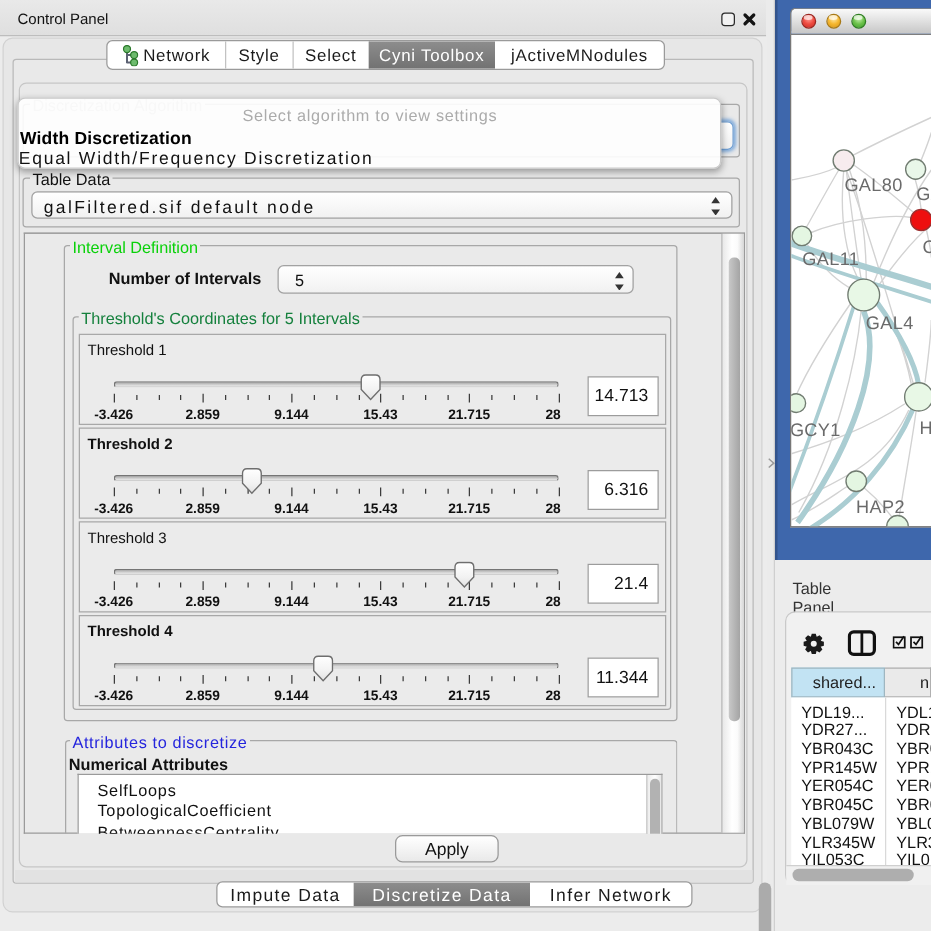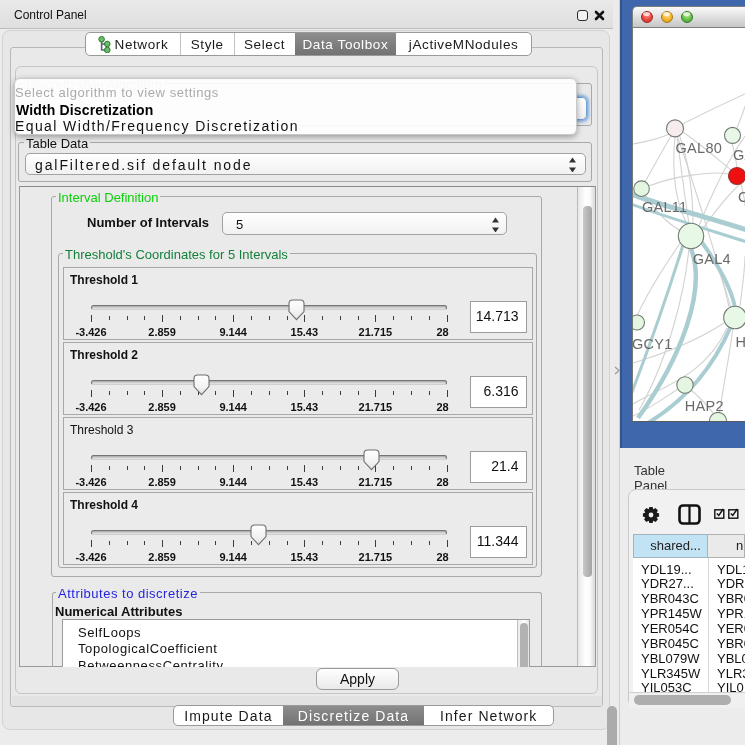--- a/index.html
+++ b/index.html
@@ -32,21 +32,21 @@
 <div style="position:absolute;left:12px;top:696px;width:590px;height:10px;background:#e2e2e2"></div>
 <div class="seg" style="left:85px;top:32px;width:447px;height:24px">
       <div class="s" style="width:95px"><svg width="13" height="17" style="margin-right:4px">
           <path d="M3.6,5 L3.6,14.5 M3.6,8 L7,8 M3.6,14 L7,14" stroke="#5c6273" stroke-width="1.6" fill="none"></path>
           <circle cx="3.6" cy="3.2" r="2.8" fill="#6dbb6d" stroke="#2c7a2c"></circle>
           <circle cx="9.3" cy="8" r="2.8" fill="#6dbb6d" stroke="#2c7a2c"></circle>
           <circle cx="9.3" cy="14" r="2.8" fill="#6dbb6d" stroke="#2c7a2c"></circle>
         </svg>Network</div>
       <div class="s" style="width:54px">Style</div>
       <div class="s" style="width:61px">Select</div>
-      <div class="s sel" style="width:102px">Data Toolbox</div>
+      <div class="s sel" style="width:102px">Cyni Toolbox</div>
       <div class="s" style="width:135px">jActiveMNodules</div>
     </div>
 <div style="position:absolute;left:18px;top:83px;width:574px;height:43px;border:1px solid #a8a8a8;border-radius:3px"></div>
 <div style="position:absolute;left:24px;top:77px;font-size:13px;color:#b5b5b5;background:#e9e9e9;padding:0 2px">Discretization Algorithm</div>
 <div class="abs" style="left:577px;top:92px;width:16px;height:33px;overflow:hidden">
       <div class="abs" style="left:-38px;top:5px;width:48px;height:23px;border-radius:5px;background:linear-gradient(#fff,#f0f0f0);border:1.5px solid #6f9fd4;box-shadow:0 0 3px 1.5px rgba(92,150,214,.75)"></div>
     </div>
 <div style="position:absolute;left:18px;top:142px;width:574px;height:40px;border:1px solid #a8a8a8;border-radius:3px"></div>
 <div style="position:absolute;left:24px;top:136px;font-size:13px;color:#111;background:#e9e9e9;padding:0 2px">Table Data</div>
 <div class="combo" style="left:25px;top:153px;width:561px;height:21.5px">
@@ -65,21 +65,21 @@
 <div class="combo" style="left:222px;top:212px;width:285px;height:23px">
       <span style="position:absolute;left:13px;top:4px">5</span>
       <svg style="position:absolute;right:6px;top:4px" width="9" height="15">
         <path d="M4.5,0.5 L8,5.5 L1,5.5 Z" fill="#333"></path>
         <path d="M4.5,15.5 L8,10.5 L1,10.5 Z" fill="#333"></path>
       </svg>
     </div>
 <div style="position:absolute;left:58px;top:253px;width:479px;height:315px;border:1px solid #a8a8a8;border-radius:3px"></div>
 <div style="position:absolute;left:63px;top:247px;font-size:13px;color:#15803d;background:#eaeaea;padding:0 2px">Threshold's Coordinates for 5 Intervals</div>
 <div style="position:absolute;left:63px;top:267.0px;width:470px;height:72.5px;background:#ebebeb;border:1px solid #a8a8a8"></div>
-<div style="position:absolute;left:70px;top:273.0px;font-size:12px;font-weight:bold;color:#111">Threshold 1</div>
+<div style="position:absolute;left:70px;top:273.0px;font-size:12px;font-weight:normal;color:#111">Threshold 1</div>
 <div style="position:absolute;left:91.0px;top:304.5px;width:355.5px;height:5px;background:linear-gradient(#a8a8a8,#d8d8d8 70%,#e8e8e8);border:1px solid #757575;border-bottom-color:#cfcfcf;border-radius:3px"></div>
 <div class="tick" style="left:91.0px;top:315.0px;height:7px"></div>
 <div class="tick" style="left:108.8px;top:315.5px;height:4.5px"></div>
 <div class="tick" style="left:126.5px;top:315.5px;height:4.5px"></div>
 <div class="tick" style="left:144.3px;top:315.5px;height:4.5px"></div>
 <div class="tick" style="left:162.1px;top:315.0px;height:7px"></div>
 <div class="tick" style="left:179.9px;top:315.5px;height:4.5px"></div>
 <div class="tick" style="left:197.7px;top:315.5px;height:4.5px"></div>
 <div class="tick" style="left:215.4px;top:315.5px;height:4.5px"></div>
 <div class="tick" style="left:233.2px;top:315.0px;height:7px"></div>
@@ -245,21 +245,21 @@
       <div class="abs" style="left:454px;top:0;width:13px;height:47.5px;background:linear-gradient(90deg,#ececec,#fff 50%,#e0e0e0);border-left:1px solid #c0c0c0"></div>
       <div class="abs" style="left:456.5px;top:3px;width:8.5px;height:45px;border-radius:4px 4px 0 0;background:#b2b2b2"></div>
     </div>
 <div style="position:absolute;left:316px;top:668px;width:83px;height:22px;border-radius:6px;background:linear-gradient(#ffffff,#e9e9e9);border:1px solid #9a9a9a;font-size:14px;color:#111;text-align:center;line-height:20px">Apply</div>
 <div class="seg" style="left:173px;top:705px;width:381px;height:21px">
       <div class="s" style="width:110px;font-size:14px;letter-spacing:1.1px">Impute Data</div>
       <div class="s sel" style="width:142px;font-size:14px;letter-spacing:1.1px">Discretize Data</div>
       <div class="s" style="width:129px;font-size:14px;letter-spacing:1.1px">Infer Network</div>
     </div>
 <div style="position:absolute;left:14px;top:78px;width:563px;height:56.5px;background:rgba(255,255,255,0.9);border:1px solid #c9c9c9;border-radius:6px;box-shadow:0 2px 6px rgba(0,0,0,0.35);z-index:50"></div>
-<div style="position:absolute;left:15px;top:85px;width:562px;text-align:left;font-size:13px;letter-spacing:0.55px;color:#ababab;z-index:51">Select algorithm to view settings</div>
+<div style="position:absolute;left:15px;top:85px;width:562px;text-align:center;font-size:13px;letter-spacing:0.55px;color:#ababab;z-index:51">Select algorithm to view settings</div>
 <div style="position:absolute;left:16px;top:101.5px;font-size:14px;font-weight:bold;letter-spacing:0.15px;color:#000;z-index:51">Width Discretization</div>
 <div style="position:absolute;left:15px;top:117.5px;font-size:14px;letter-spacing:1.4px;color:#111;z-index:51">Equal Width/Frequency Discretization</div>
 <div style="position:absolute;left:613px;top:0;width:7px;height:745px;background:#ebebeb;border-right:1px solid #cfcfcf"></div>
 <svg class="abs" style="left:613.5px;top:366px;z-index:5" width="7" height="9">
       <path d="M1,1 L5,4.5 L1,8" fill="none" stroke="#9a9a9a" stroke-width="1.2"></path>
     </svg>
 <div style="position:absolute;left:607px;top:706px;width:10px;height:39px;background:#ababab;border-radius:5px 5px 0 0;z-index:6"></div>
 <div style="position:absolute;left:620px;top:0;width:125px;height:448px;background:#3e67ac"></div>
 <div style="position:absolute;left:620px;top:0;width:2px;height:448px;background:#33548c"></div>
 <div style="position:absolute;left:632px;top:6px;width:113px;height:22px;background:linear-gradient(#fafafa,#c6c6c6);border:1px solid #7e7e7e;border-right:none;border-radius:5px 0 0 0"></div>

